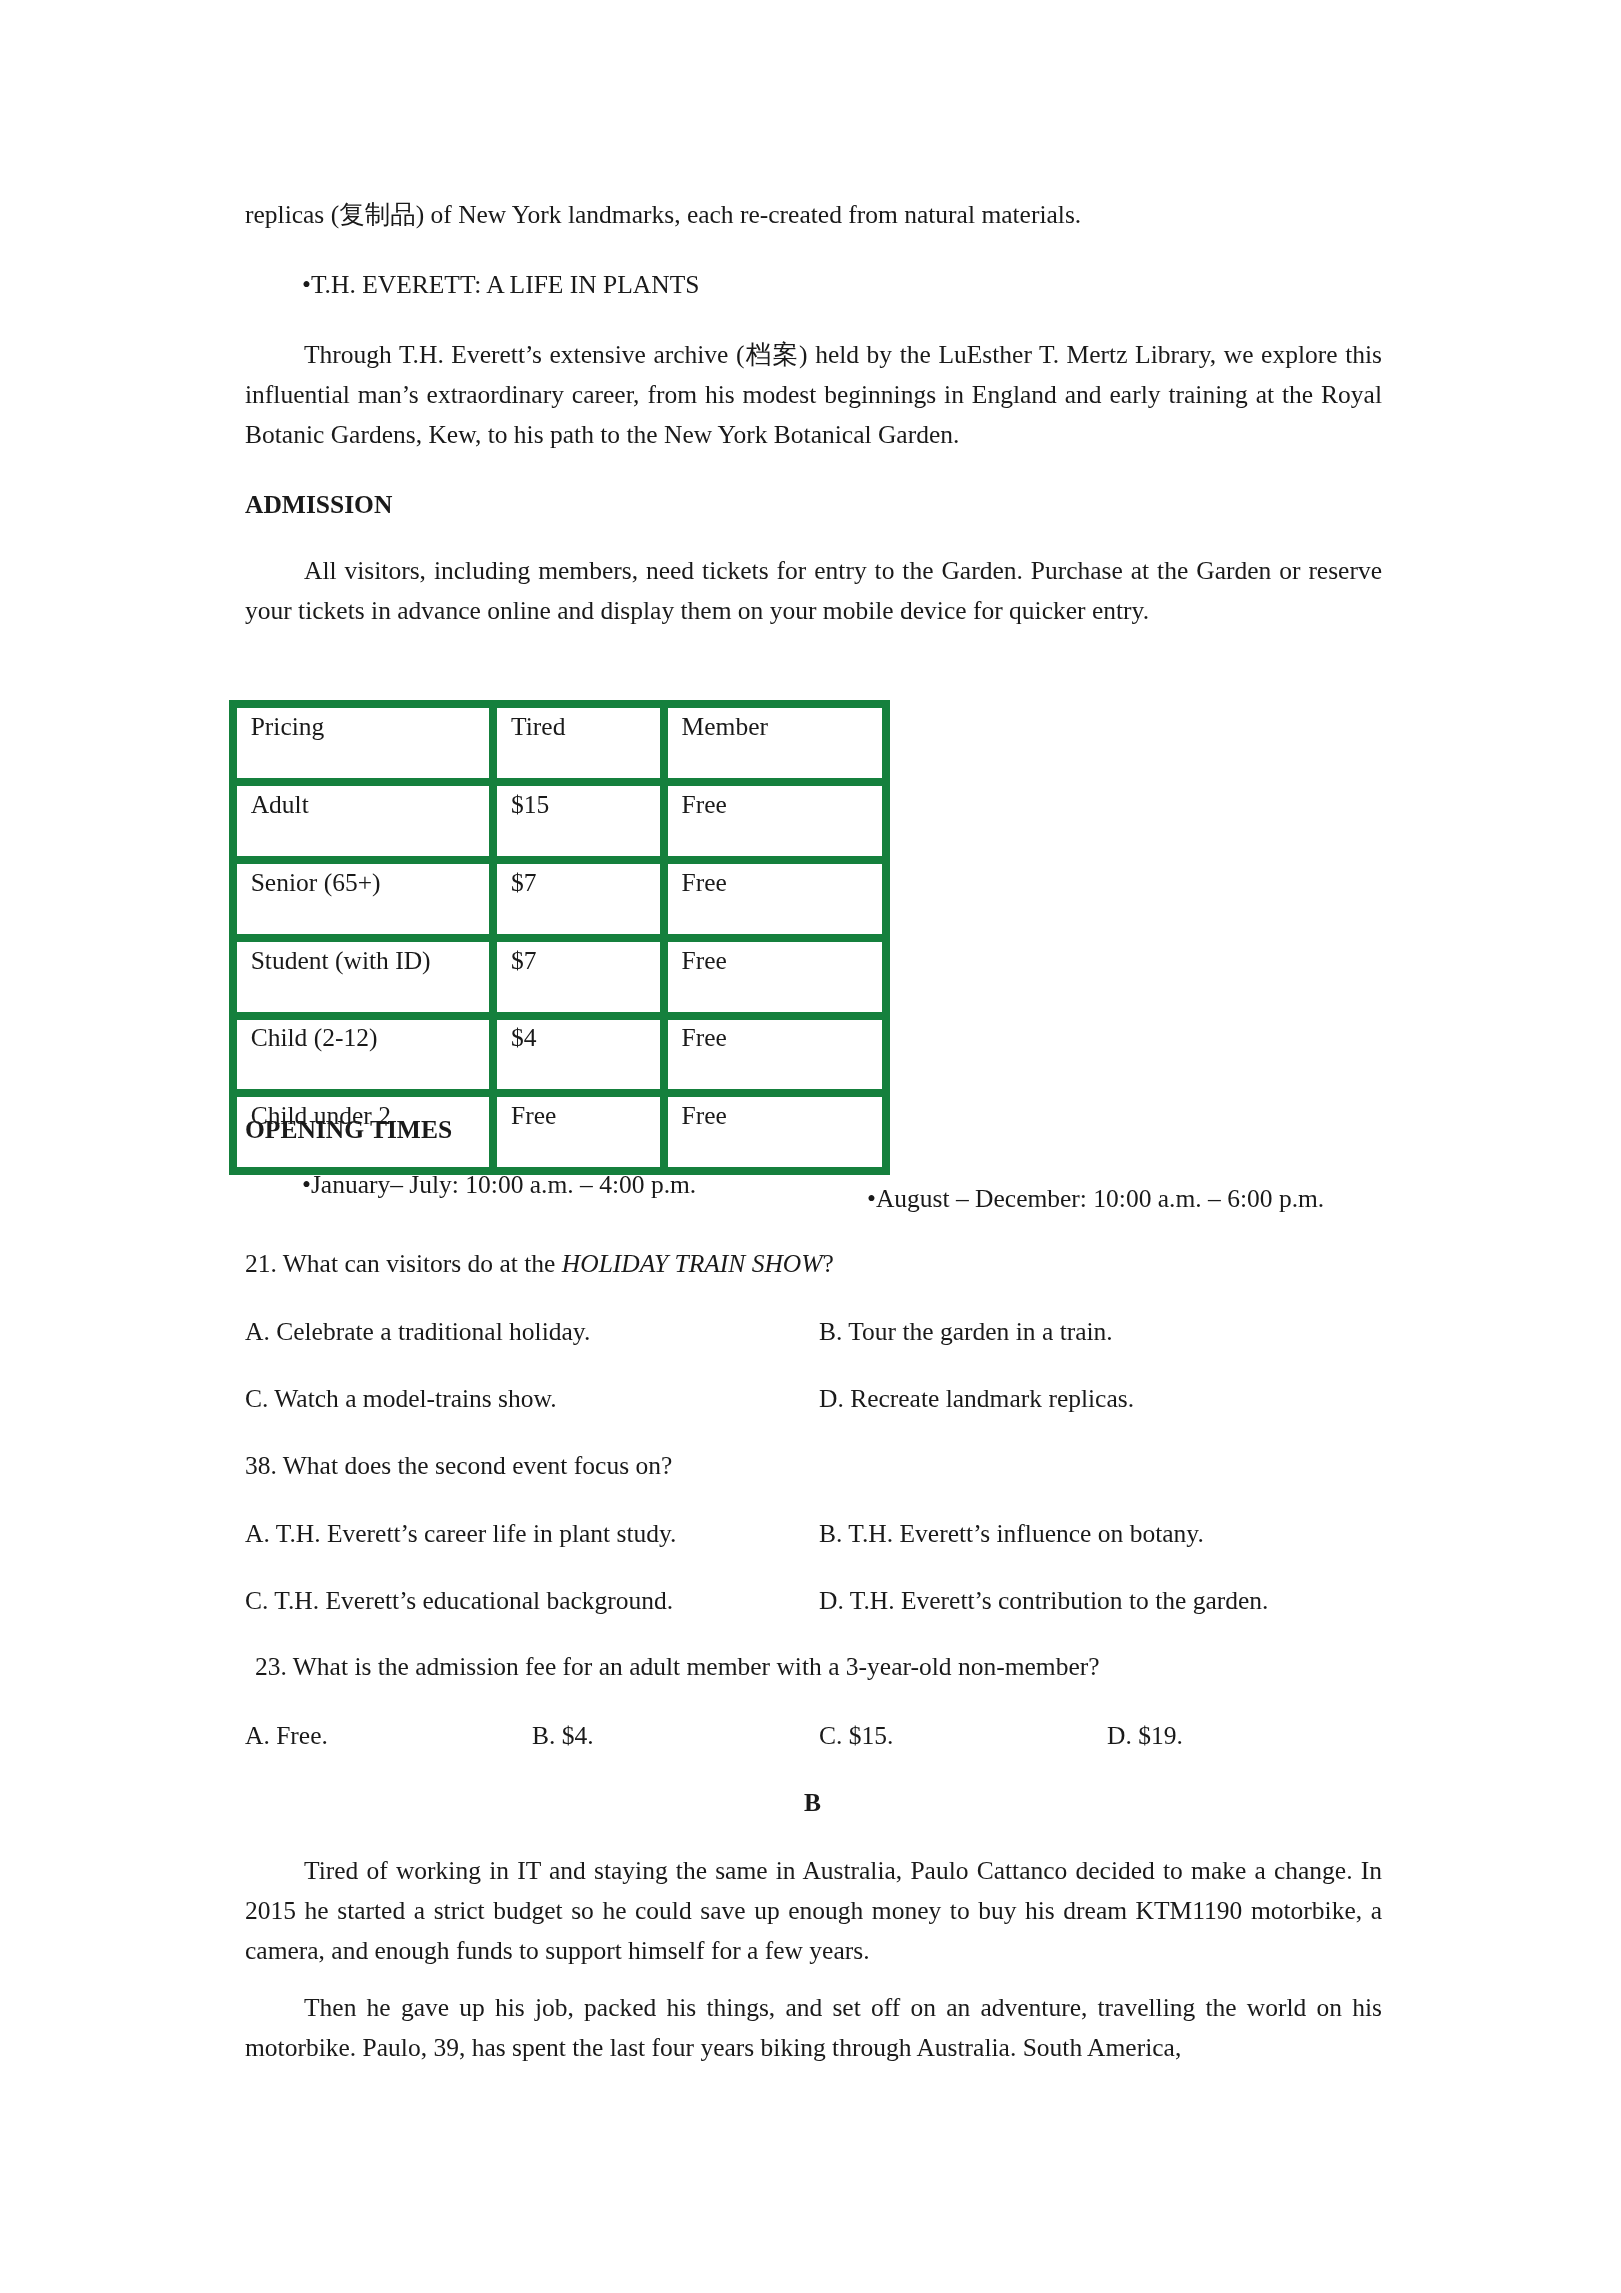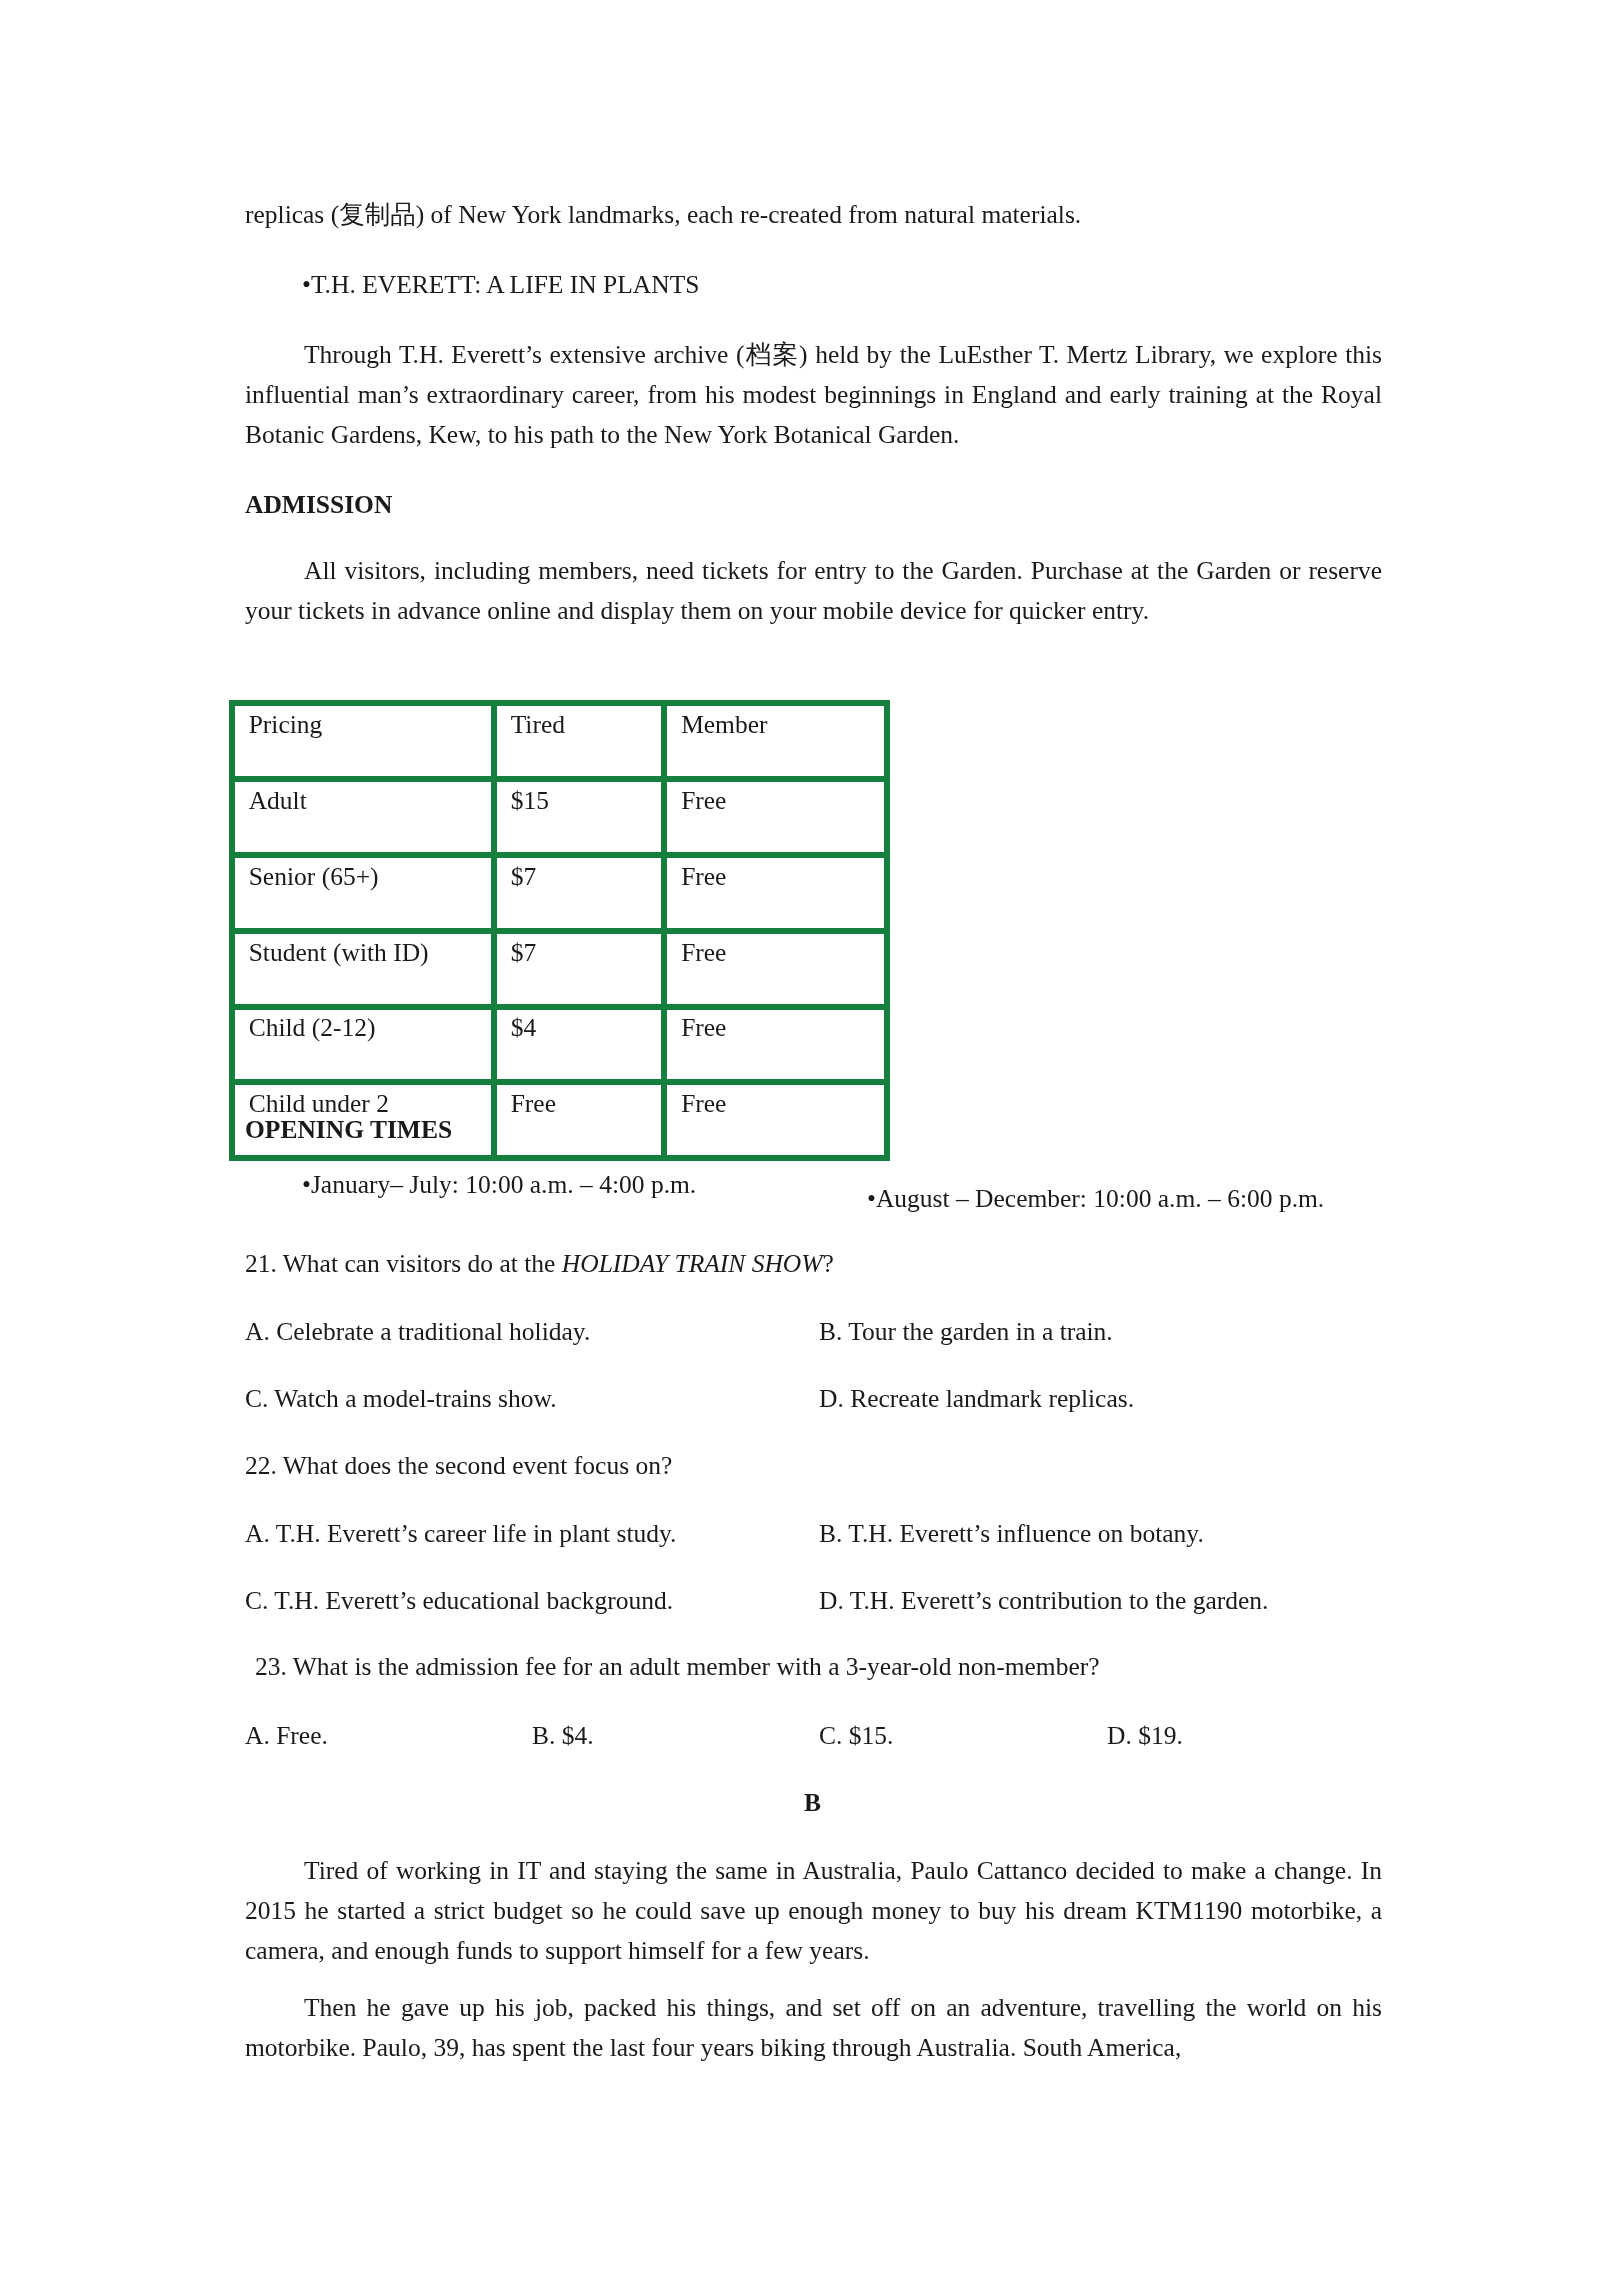--- a/index.html
+++ b/index.html
@@ -14,21 +14,21 @@
   .p .ind { display: inline-block; width: 59px; }
   .b { font-weight: bold; }
   .i { font-style: italic; }
 
   table.pricing {
     position: absolute; left: 229px; top: 700px;
     border-collapse: collapse; width: 661px;
     font-size: 25.5px;
   }
   table.pricing td {
-    border: 6px solid #15803d;
+    border: 8px solid #15803d;
     height: 64px; vertical-align: top;
     padding: 5.9px 11.8px 0 13.7px; line-height: 25.5px;
   }
   table.pricing td.c0 { width: 245px; }
   table.pricing td.c1 { width: 147px; }
   table.pricing td.c2 { width: 201px; }
 </style>
 </head>
 <body>
 
@@ -86,21 +86,21 @@
   <div class="t" style="left:245px; top:1251px;">
     <span>21.</span>
     <span>What can visitors do at the </span><span class="i">HOLIDAY TRAIN SHOW</span><span>?</span>
   </div>
   <div class="t" style="left:245px; top:1319px;">A. Celebrate a traditional holiday.</div>
   <div class="t" style="left:819px; top:1319px;">B.  Tour the garden in a train.</div>
   <div class="t" style="left:245px; top:1386px;">C. Watch a model-trains show.</div>
   <div class="t" style="left:819px; top:1386px;">D.  Recreate landmark replicas.</div>
 
   <div class="t" style="left:245px; top:1453px;">
-    <span>22.</span>
+    <span>38.</span>
     <span>What does the second event focus on?</span>
   </div>
   <div class="t" style="left:245px; top:1521px;">A.  T.H. Everett’s career life in plant study.</div>
   <div class="t" style="left:819px; top:1521px;">B.  T.H. Everett’s influence on botany.</div>
   <div class="t" style="left:245px; top:1588px;">C. T.H. Everett’s educational background.</div>
   <div class="t" style="left:819px; top:1588px;">D.  T.H. Everett’s contribution to the garden.</div>
 
   <div class="t" style="left:245px; top:1654px;margin-left:10px;">
     <span>23.</span>
     <span>What is the admission fee for an adult member with a 3-year-old non-member?</span>

